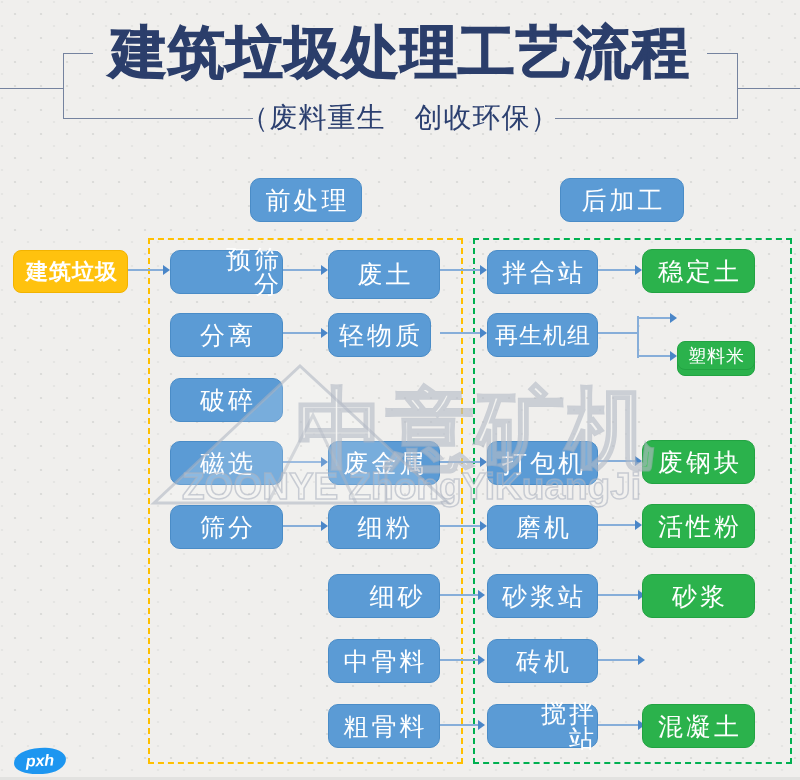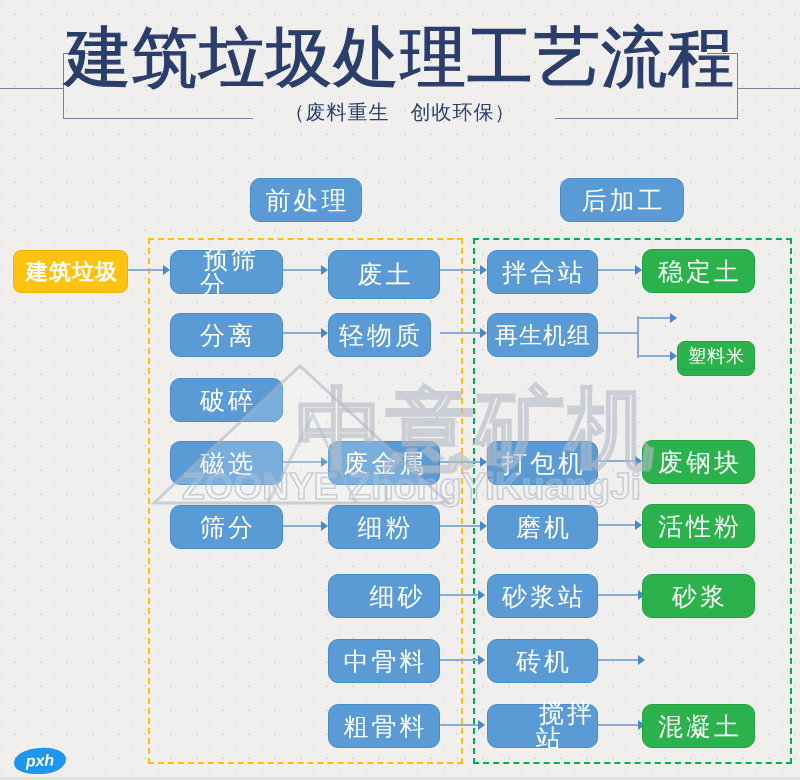--- a/index.html
+++ b/index.html
@@ -13,40 +13,40 @@
     background-size:26px 24px,26px 24px;
     background-position:2px 2px,15px 14px;
   }
   .bottom-edge{position:absolute;left:0;top:777px;width:800px;height:3px;background:#e2e2e0;}
 
   
   .hline{position:absolute;height:1px;background:#75839f;}
   .hvline{position:absolute;width:1px;background:#75839f;}
   .title{
     position:absolute;left:0;top:21px;width:100%;text-align:center;
-    font-size:66px;font-weight:400;color:#2b3e6b;letter-spacing:1px;
+    font-size:57px;font-weight:700;color:#2b3e6b;letter-spacing:1px;
     -webkit-text-stroke:1.2px #2b3e6b;line-height:1.1;
   }
   .subtitle{
     position:absolute;left:0;top:99px;width:100%;text-align:center;
-    font-size:20px;font-weight:500;color:#2c4070;letter-spacing:1px;
+    font-size:28px;font-weight:500;color:#2c4070;letter-spacing:1px;
   }
 
   
   .zone{position:absolute;z-index:1;}
   .zone.pre{left:148px;top:238px;width:311px;height:522px;border:2px dashed #ffc000;}
   .zone.post{left:473px;top:238px;width:315px;height:522px;border:2px dashed #00b050;}
 
   
   .box{
     position:absolute;z-index:3;display:flex;align-items:center;justify-content:center;
     color:#fff;border-radius:10px;font-size:25px;letter-spacing:3px;line-height:1;
     box-sizing:border-box;text-indent:3px;
   }
-  .blue{background:#5b9bd5;border:1px solid #4a8cc7;}
+  .blue{background:#5b9bd5;border:1px solid #4a8cc7;text-align:right;}
   .green{background:#2bb24c;border:1px solid #22a342;}
   .src{background:#ffc20e;border:1px solid #f2b300;font-weight:700;font-size:22px;letter-spacing:1px;border-radius:8px;}
   .fs23{font-size:23px;letter-spacing:1px;text-indent:1px;}
   .small{font-size:18px;letter-spacing:1px;border-radius:8px;text-indent:1px;}
   .small.bold{font-weight:700;margin-top:41px;}
 
   
   .arrow,.aline{position:absolute;height:2px;background:#87aed9;z-index:2;}
   .arrow::after{
     content:"";position:absolute;right:-7px;top:-4px;width:0;height:0;

